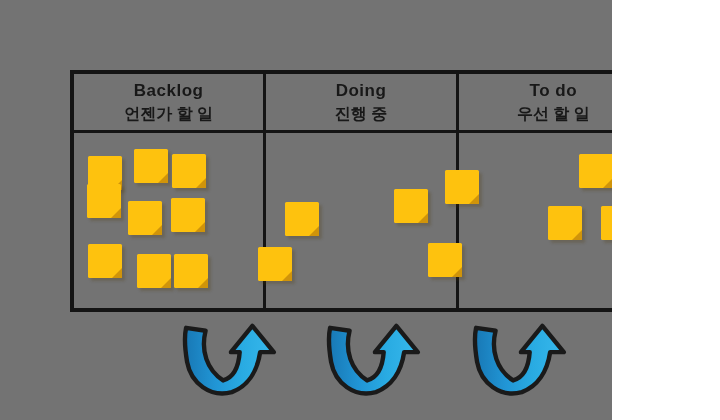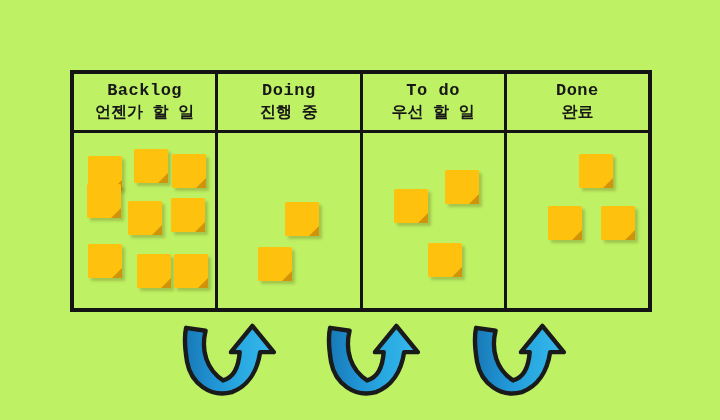--- a/index.html
+++ b/index.html
@@ -1,19 +1,19 @@
 <!DOCTYPE html>
 <html><head>
 <meta charset="utf-8">
 <style>
   html,body { margin:0; padding:0; }
   #stage {
-    position:relative; width:720px; height:420px;
-    background:#bef264; overflow:hidden;
-    font-family:Liberation Mono, monospace;
+    position:relative; width:612px; height:420px;
+    background:#737373; overflow:hidden;
+    font-family:Liberation Sans, sans-serif;
   }
   .board {
     position:absolute; left:70px; top:70px; width:582px; height:242px;
     border:4px solid #141414; box-sizing:border-box;
     display:flex;
   }
   .column { flex:1 1 0; border-right:3px solid #141414; display:flex; flex-direction:column; }
   .column:last-child { border-right:none; }
   .col-header {
     height:55px; border-bottom:3px solid #141414;
@@ -54,26 +54,20 @@
     <div class="column">
       <div class="col-header">
         <span class="col-title">Doing</span>
         <span class="col-subtitle">진행 중</span>
       </div>
     </div>
     <div class="column">
       <div class="col-header">
         <span class="col-title">To do</span>
         <span class="col-subtitle">우선 할 일</span>
-      </div>
-    </div>
-    <div class="column">
-      <div class="col-header">
-        <span class="col-title">Done</span>
-        <span class="col-subtitle">완료</span>
       </div>
     </div>
   </div>
 
   <div class="note" style="left:88px;  top:156px;"></div>
   <div class="note" style="left:134px; top:149px;"></div>
   <div class="note" style="left:172px; top:154px;"></div>
   <div class="note" style="left:87px;  top:184px;"></div>
   <div class="note" style="left:128px; top:201px;"></div>
   <div class="note" style="left:171px; top:198px;"></div>

